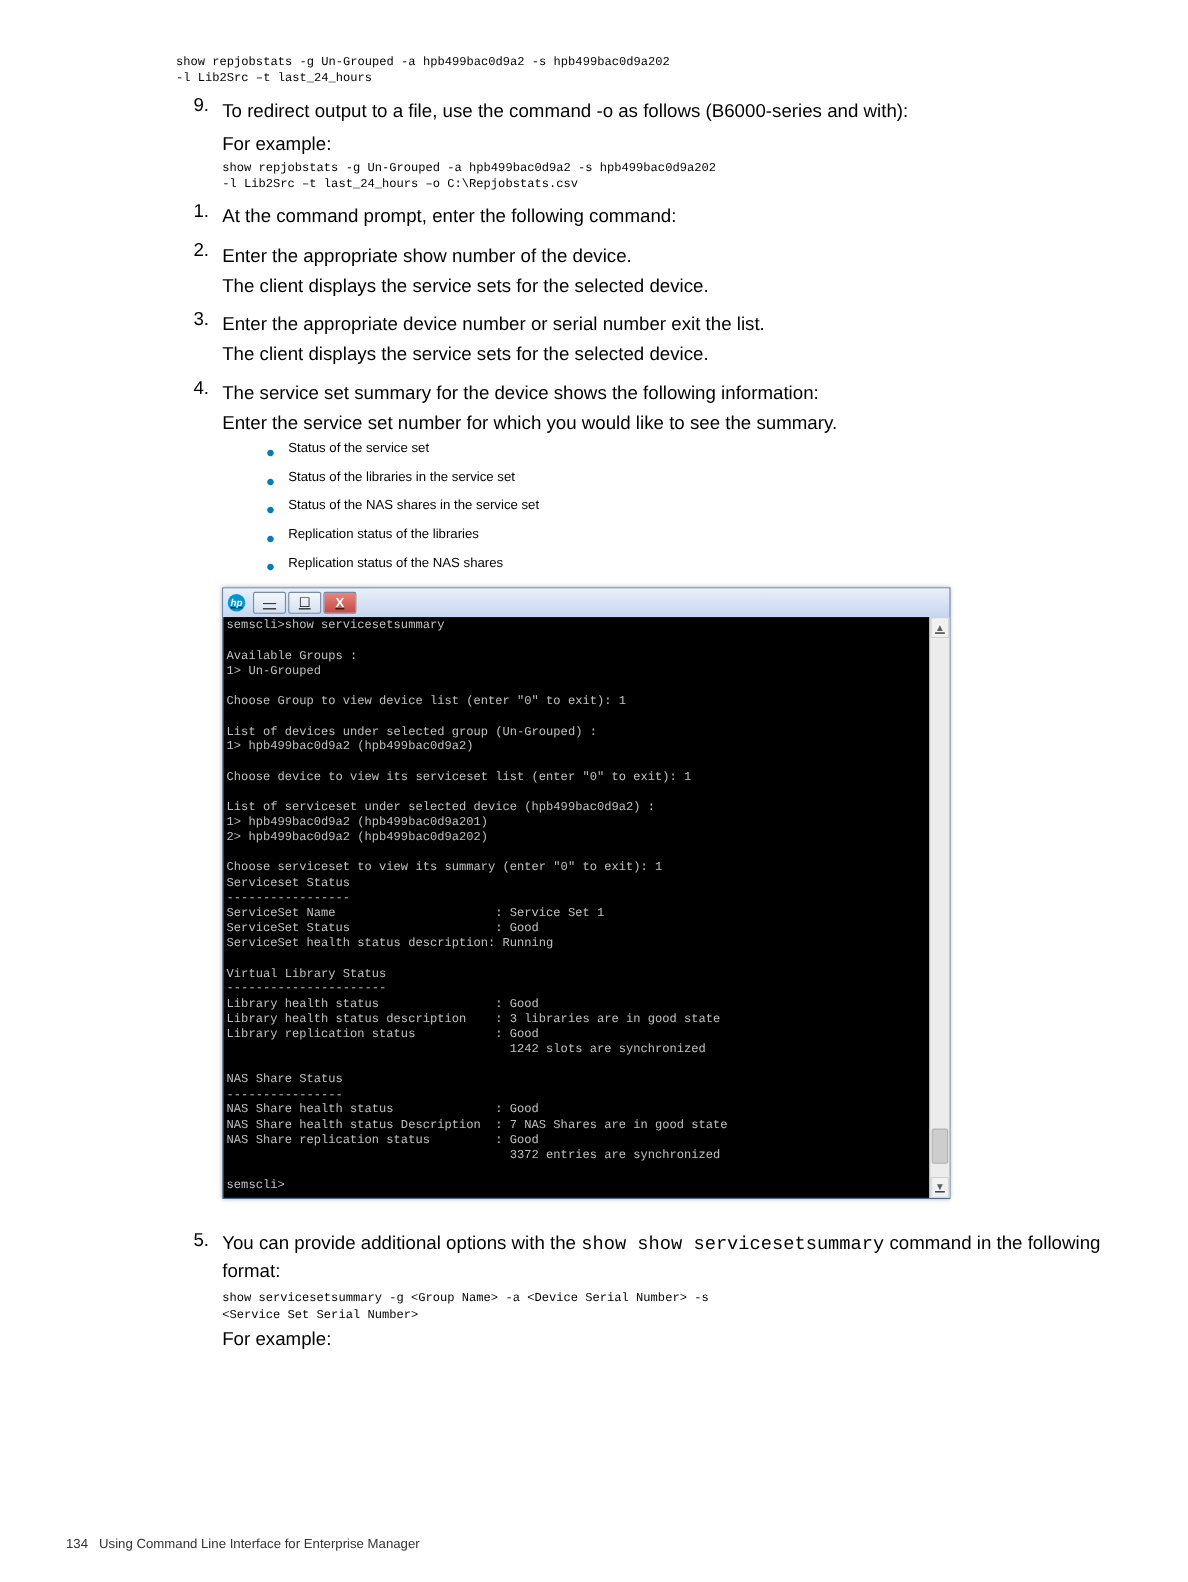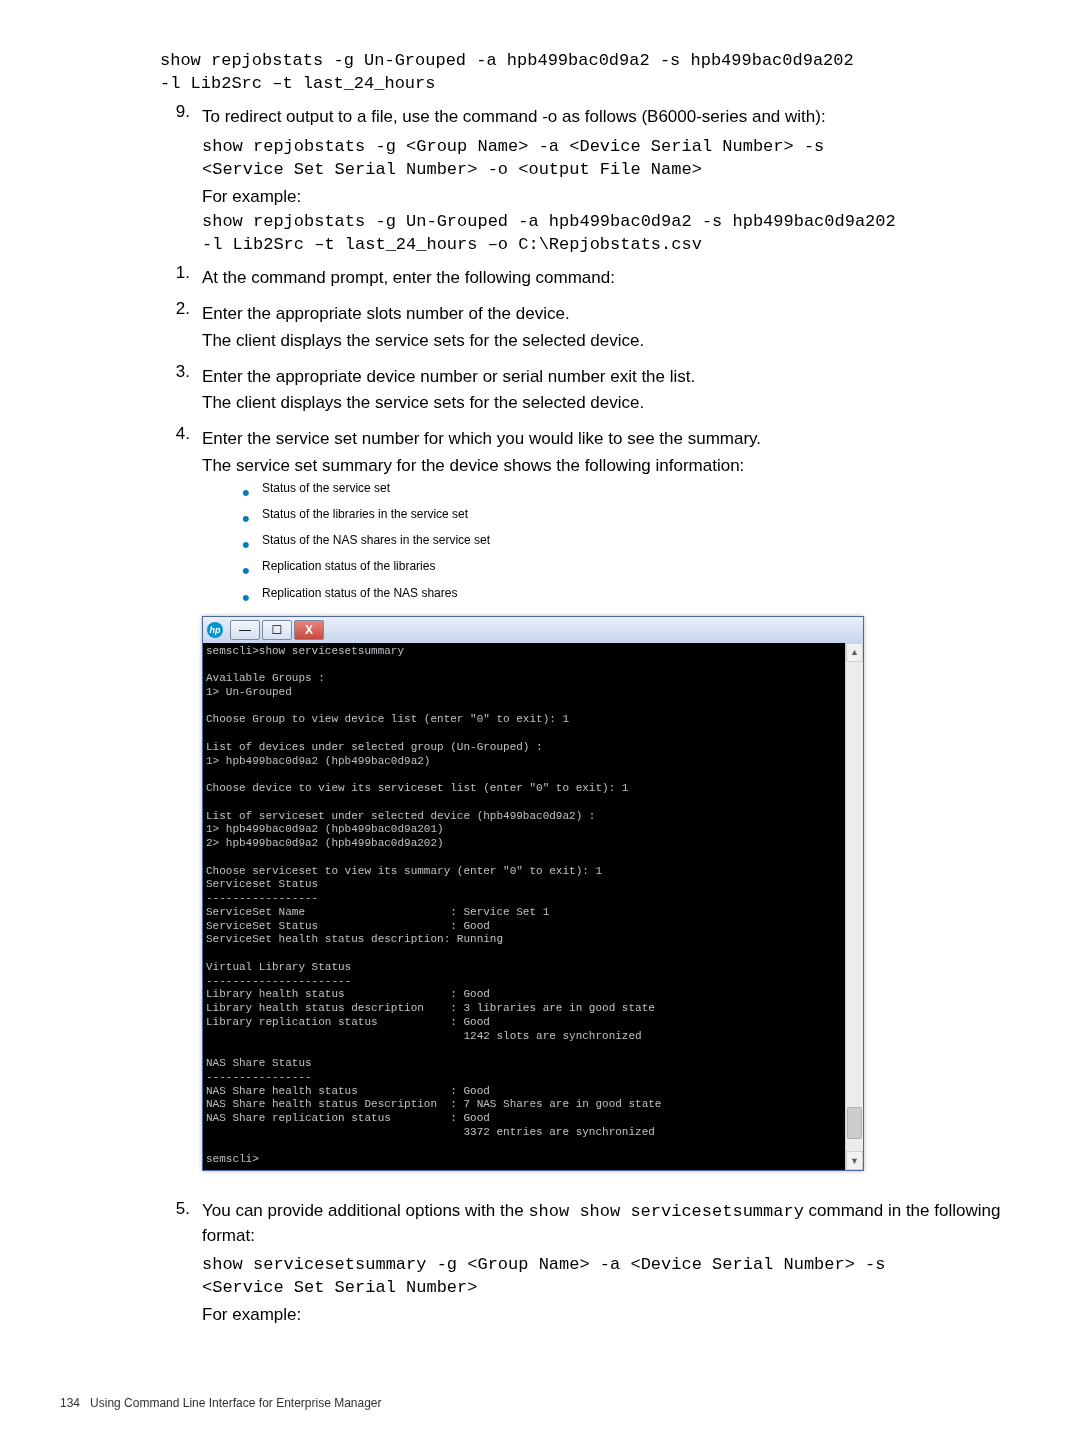--- a/index.html
+++ b/index.html
@@ -10,21 +10,21 @@
     color: #000;
     width: 1080px;
   }
   .page {
     padding: 50px 60px 40px 60px;
     min-height: 1350px;
     position: relative;
   }
   .mono {
     font-family: "Courier New", Courier, monospace;
-    font-size: 17px;
+    font-size: 11px;
     line-height: 1.35;
   }
   .body-text {
     font-size: 17px;
     line-height: 1.4;
   }
   .indent-block {
     margin-left: 100px;
     max-width: 870px;
   }
@@ -65,20 +65,21 @@
   .bullet-text {
     flex: 1;
     font-size: 12px;
   }
   
   .cli-window {
     width: 660px;
     margin: 2px 0 10px 42px;
     border: 1px solid #4b6a99;
     box-shadow: 0 0 4px rgba(0,0,0,0.3);
+    text-decoration: underline;
   }
   .cli-titlebar {
     height: 26px;
     background: linear-gradient(#e8eff9, #c7d6ee);
     display: flex;
     align-items: center;
     padding: 0 4px;
     font-size: 12px;
     font-family: "Segoe UI", Tahoma, sans-serif;
   }
@@ -168,55 +169,53 @@
     <div class="mono" style="white-space:pre-wrap">show repjobstats -g Un-Grouped -a hpb499bac0d9a2 -s hpb499bac0d9a202
 -l Lib2Src –t last_24_hours</div>
   </div>
 
   <div class="indent-block" style="margin-top:6px">
     <div class="list-row">
       <div class="list-num">9.</div>
       <div class="list-body body-text para">To redirect output to a file, use the command -o as follows (B6000-series and with):</div>
     </div>
     <div style="margin-left:42px">
-      <div class="mono" style="white-space:pre-wrap">show repjobstats -g &lt;Group Name&gt; -a &lt;Device Serial Number&gt; -s
-&lt;Service Set Serial Number&gt; -o &lt;output File Name&gt;</div>
       <div class="body-text para">For example:</div>
       <div class="mono" style="white-space:pre-wrap">show repjobstats -g Un-Grouped -a hpb499bac0d9a2 -s hpb499bac0d9a202
 -l Lib2Src –t last_24_hours –o C:\Repjobstats.csv</div>
     </div>
   </div>
 
 
   <div class="indent-block" id="steps-container">
       <div class="list-row" style="margin-top: 6px;">
         <div class="list-num">1.</div>
         <div class="list-body">
           <div class="body-text para">At the command prompt, enter the following command:</div>
         </div>
       </div>
       <div class="list-row" style="margin-top: 6px;">
         <div class="list-num">2.</div>
         <div class="list-body">
-          <div class="body-text para">Enter the appropriate slots number of the device.</div>
+          <div class="body-text para">Enter the appropriate show number of the device.</div>
           <div class="body-text para">The client displays the service sets for the selected device.</div>
         </div>
       </div>
       <div class="list-row" style="margin-top: 6px;">
         <div class="list-num">3.</div>
         <div class="list-body">
           <div class="body-text para">Enter the appropriate device number or serial number exit the list.</div>
           <div class="body-text para">The client displays the service sets for the selected device.</div>
         </div>
       </div>
       <div class="list-row" style="margin-top: 6px;">
         <div class="list-num">4.</div>
         <div class="list-body">
+          <div class="body-text para">The service set summary for the device shows the following information:</div>
           <div class="body-text para">Enter the service set number for which you would like to see the summary.</div>
-          <div class="body-text para">The service set summary for the device shows the following information:</div>
           <div class="bullet-row">
             <div class="bullet-dot">•</div>
             <div class="bullet-text">Status of the service set</div>
           </div>
           <div class="bullet-row">
             <div class="bullet-dot">•</div>
             <div class="bullet-text">Status of the libraries in the service set</div>
           </div>
           <div class="bullet-row">
             <div class="bullet-dot">•</div>

